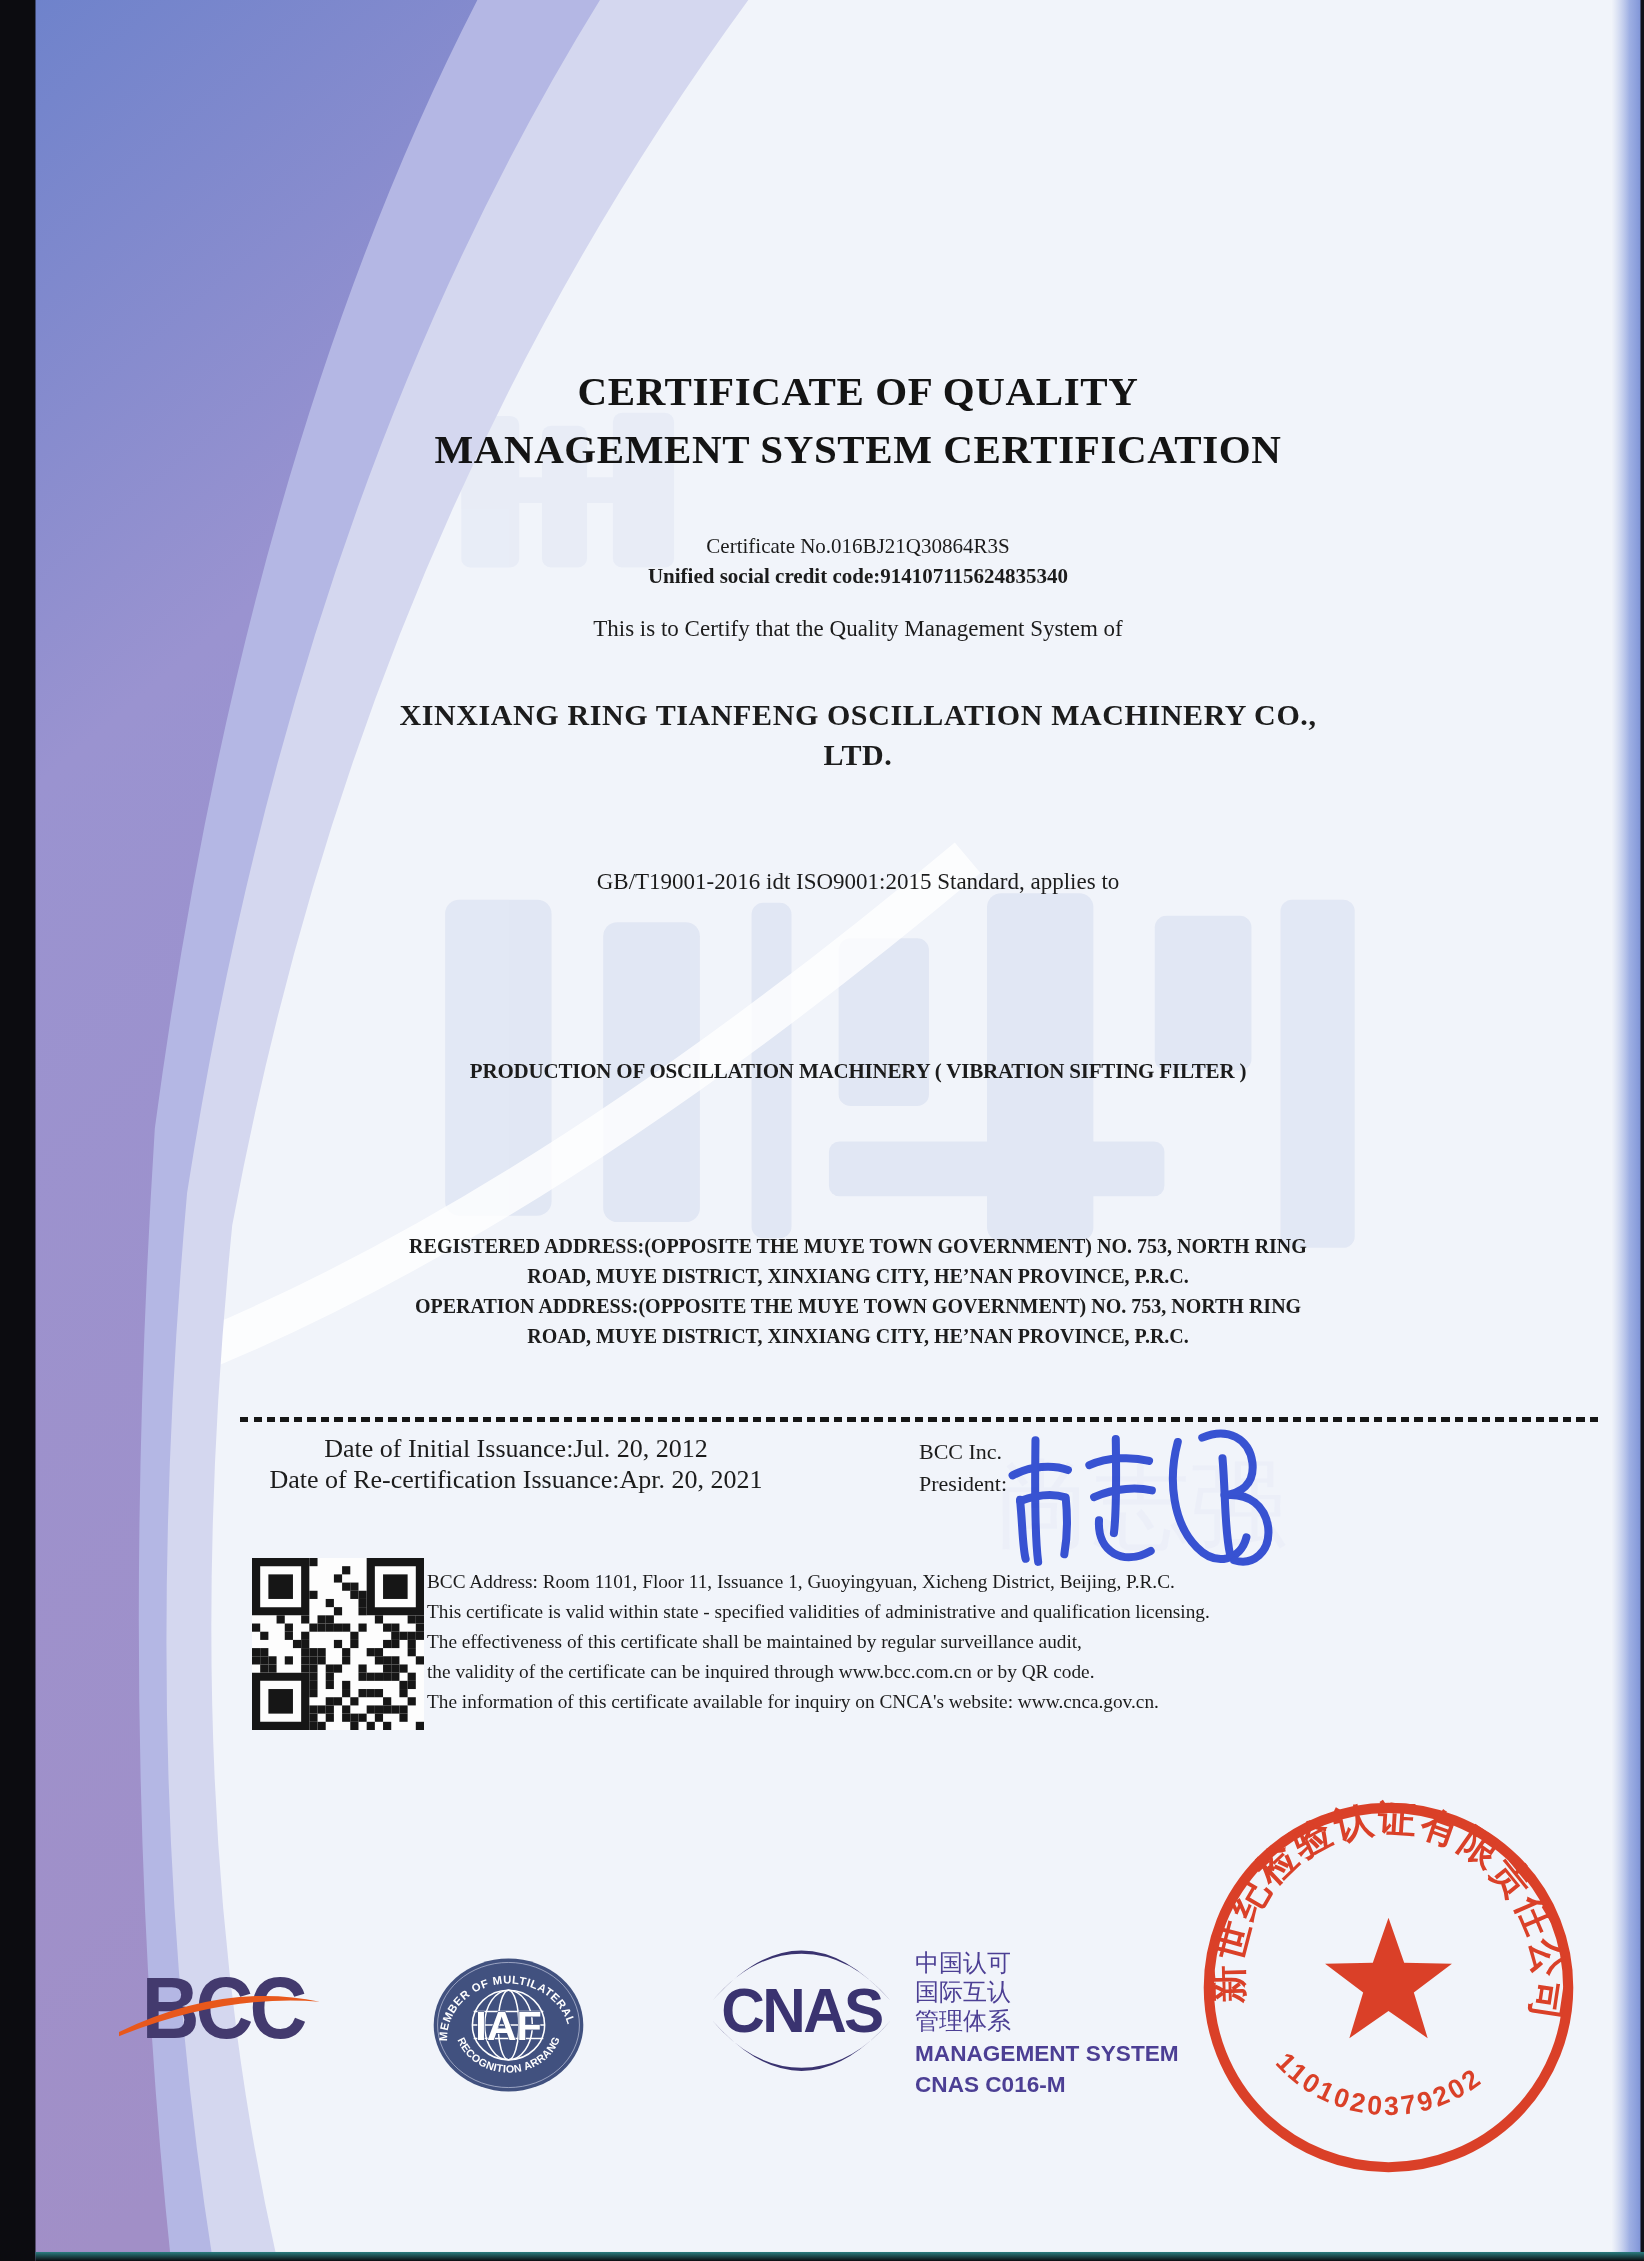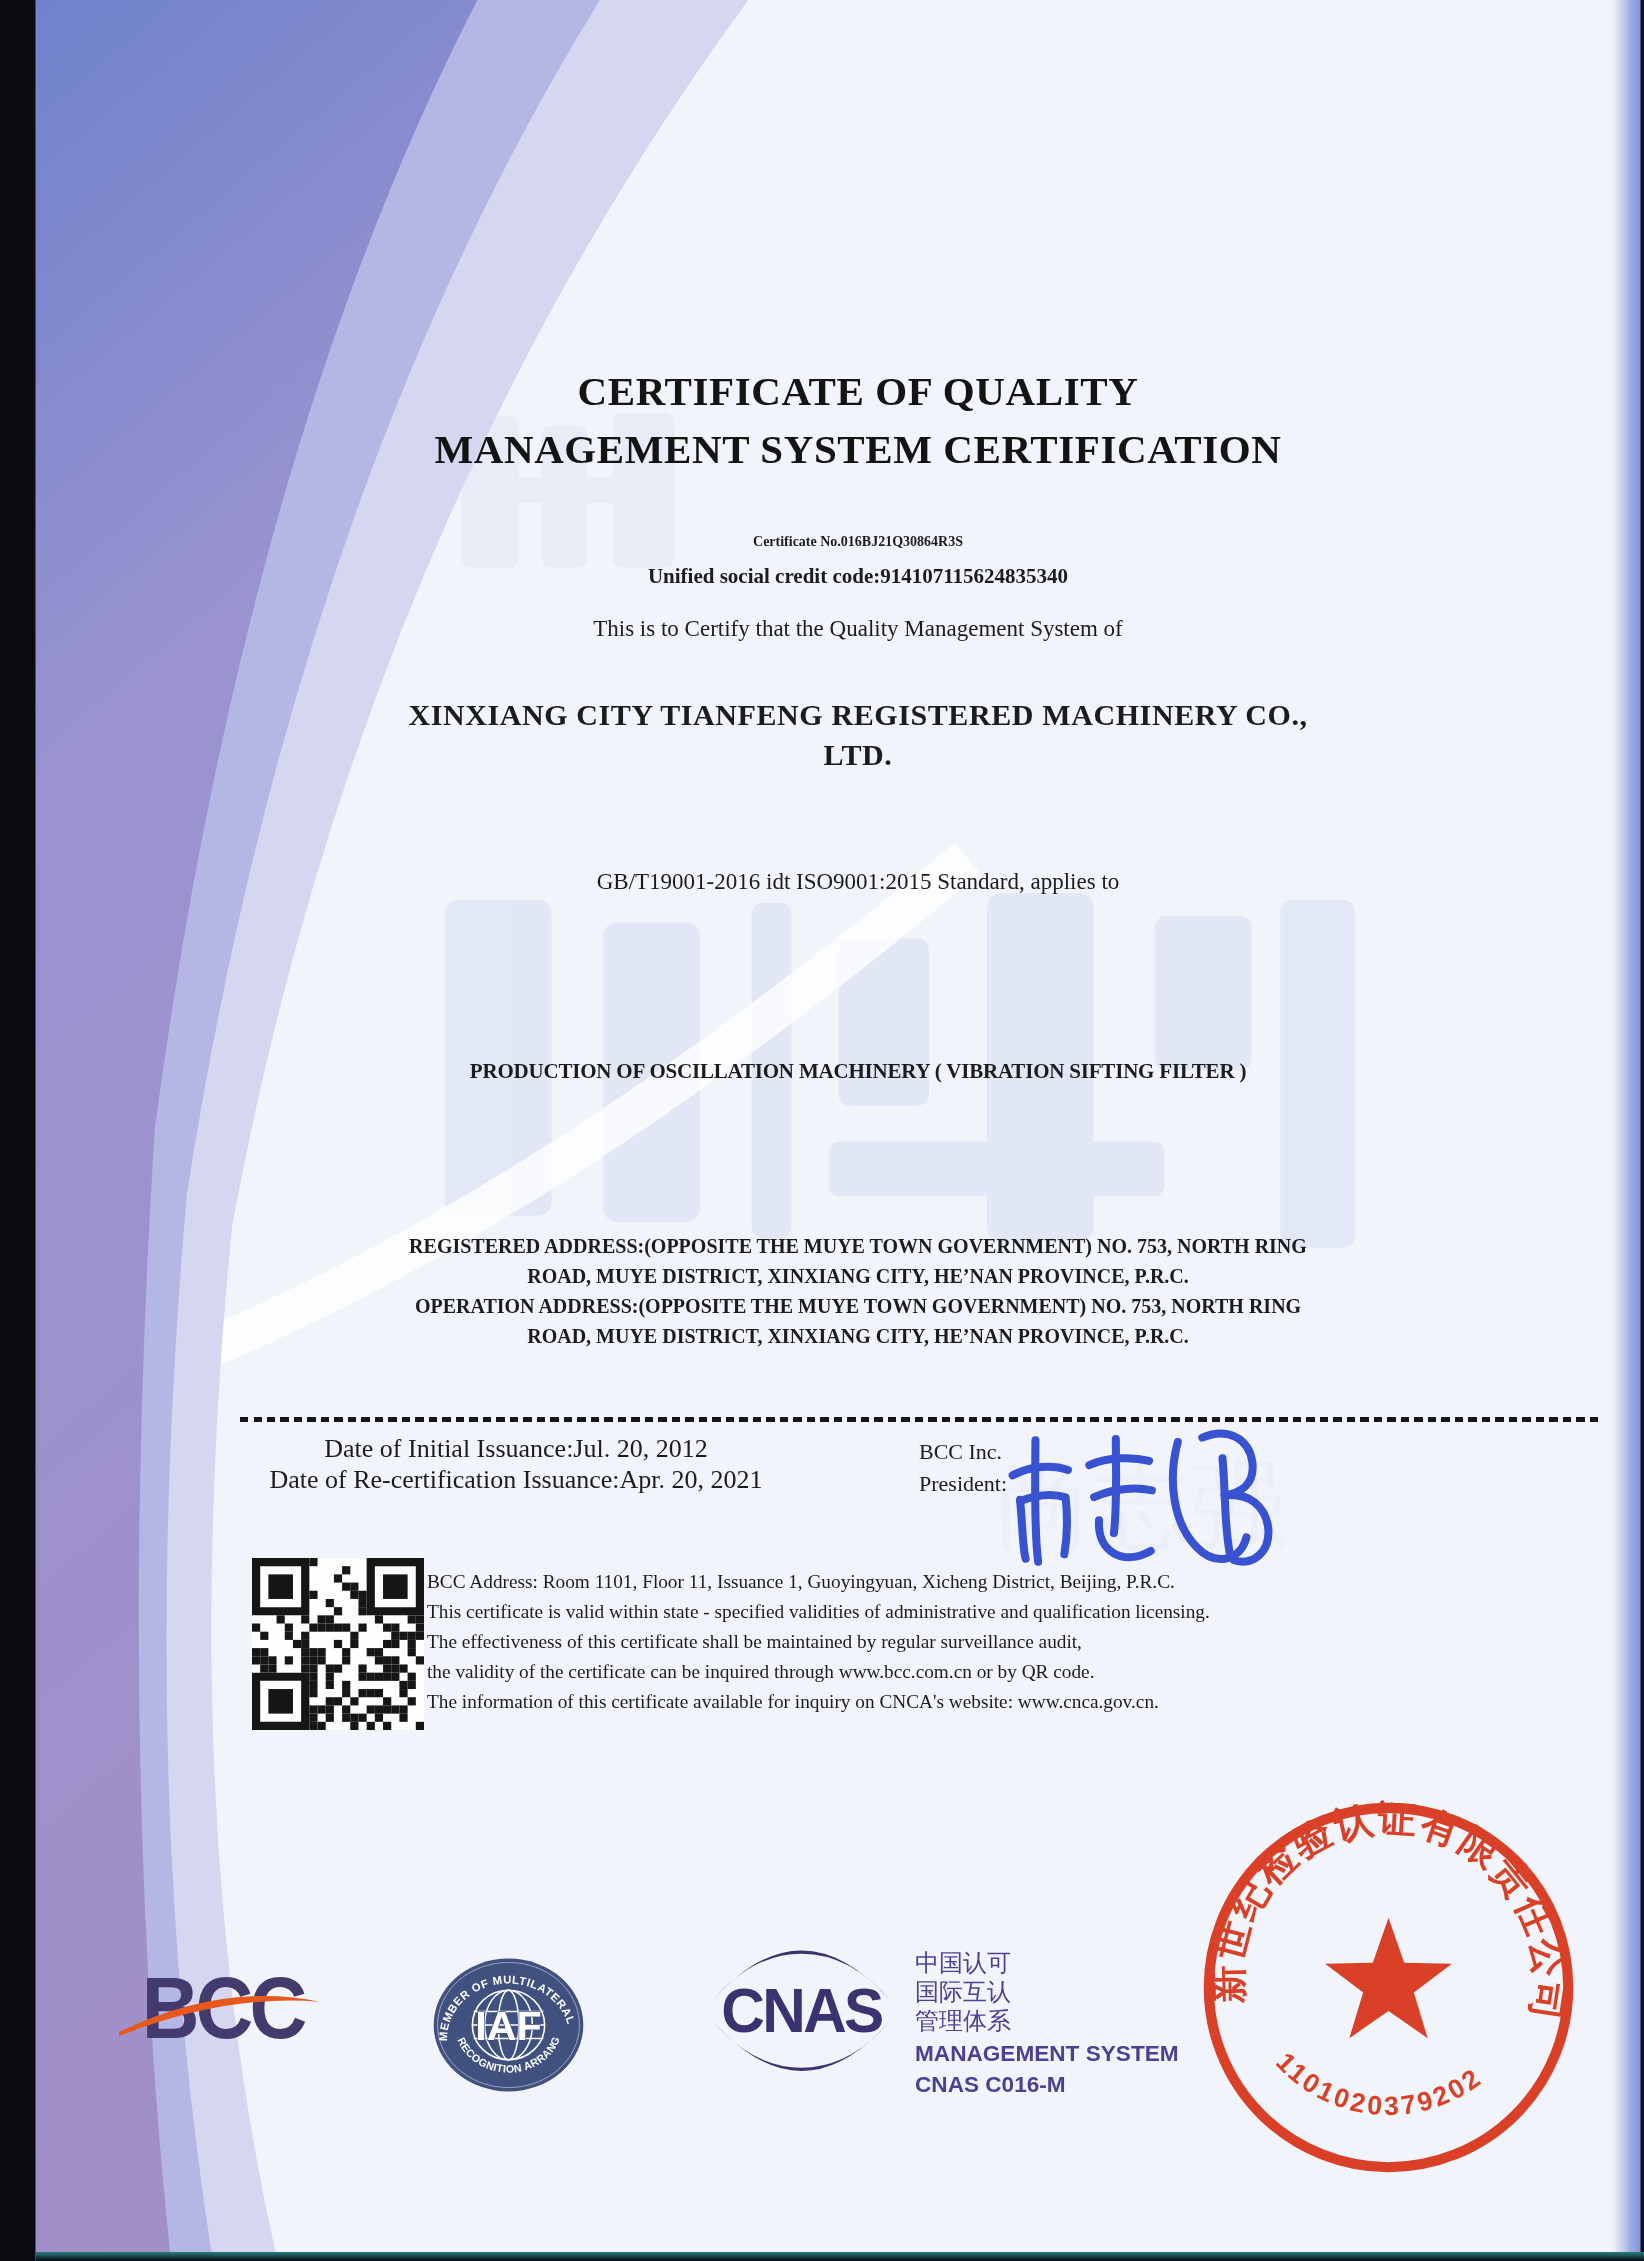--- a/index.html
+++ b/index.html
@@ -2,21 +2,21 @@
 <html style="font-size:10.3px"><head>
 <meta charset="utf-8">
 <style>
   html,body{margin:0;padding:0;background:#444;}
   #page{position:relative;width:1645px;height:2261px;background:#fde047;overflow:hidden;
         font-family:"Liberation Serif", serif;color:#1c1c1c;}
   .abs{position:absolute;}
   .ctr{text-align:center;}
   
   .title{left:229px;top:362px;width:1258px;font-size:41px;font-weight:bold;line-height:58px;letter-spacing:0.6px;color:#141414;}
-  .certno{left:229px;top:534px;width:1258px;font-size:14px;font-weight:bold;}
+  .certno{left:229px;top:534px;width:1258px;font-size:21px;font-weight:normal;}
   .creditcode{left:229px;top:564px;width:1258px;font-size:21px;font-weight:bold;}
   .certify{left:229px;top:616px;width:1258px;font-size:23px;}
   .company{left:229px;top:695px;width:1258px;font-size:30px;font-weight:bold;line-height:40px;letter-spacing:0.6px;}
   .conformity{left:229px;top:832px;width:1258px;font-size:23px;}
   .standard{left:229px;top:869px;width:1258px;font-size:23px;}
   .scope{left:229px;top:1059px;width:1258px;font-size:21px;font-weight:bold;letter-spacing:-0.2px;}
   .addresses{left:229px;top:1231px;width:1258px;font-size:20px;font-weight:bold;line-height:30px;}
   .dashline{left:240px;top:1417px;width:1362px;height:4.5px;
             background:repeating-linear-gradient(90deg,#161616 0 8.4px,rgba(0,0,0,0) 8.4px 13.5px);}
   .dates{left:232px;top:1433px;width:568px;font-size:26px;line-height:31px;}
@@ -101,21 +101,21 @@
   <div class="abs ctr title">
     <div>CERTIFICATE OF QUALITY</div>
     <div>MANAGEMENT SYSTEM CERTIFICATION</div>
   </div>
 
   <div class="abs ctr certno">Certificate No.016BJ21Q30864R3S</div>
   <div class="abs ctr creditcode">Unified social credit code:914107115624835340</div>
   <div class="abs ctr certify">This is to Certify that the Quality Management System of</div>
 
   <div class="abs ctr company">
-    <div>XINXIANG CITY TIANFENG REGISTERED MACHINERY CO.,</div>
+    <div>XINXIANG RING TIANFENG OSCILLATION MACHINERY CO.,</div>
     <div>LTD.</div>
   </div>
 
   <div class="abs ctr standard">GB/T19001-2016 idt ISO9001:2015 Standard, applies to</div>
   <div class="abs ctr scope">PRODUCTION OF OSCILLATION MACHINERY ( VIBRATION SIFTING FILTER )</div>
 
   <div class="abs ctr addresses">
     <div>REGISTERED ADDRESS:(OPPOSITE THE MUYE TOWN GOVERNMENT) NO. 753, NORTH RING</div>
     <div>ROAD, MUYE DISTRICT, XINXIANG CITY, HE’NAN PROVINCE, P.R.C.</div>
     <div>OPERATION ADDRESS:(OPPOSITE THE MUYE TOWN GOVERNMENT) NO. 753, NORTH RING</div>

